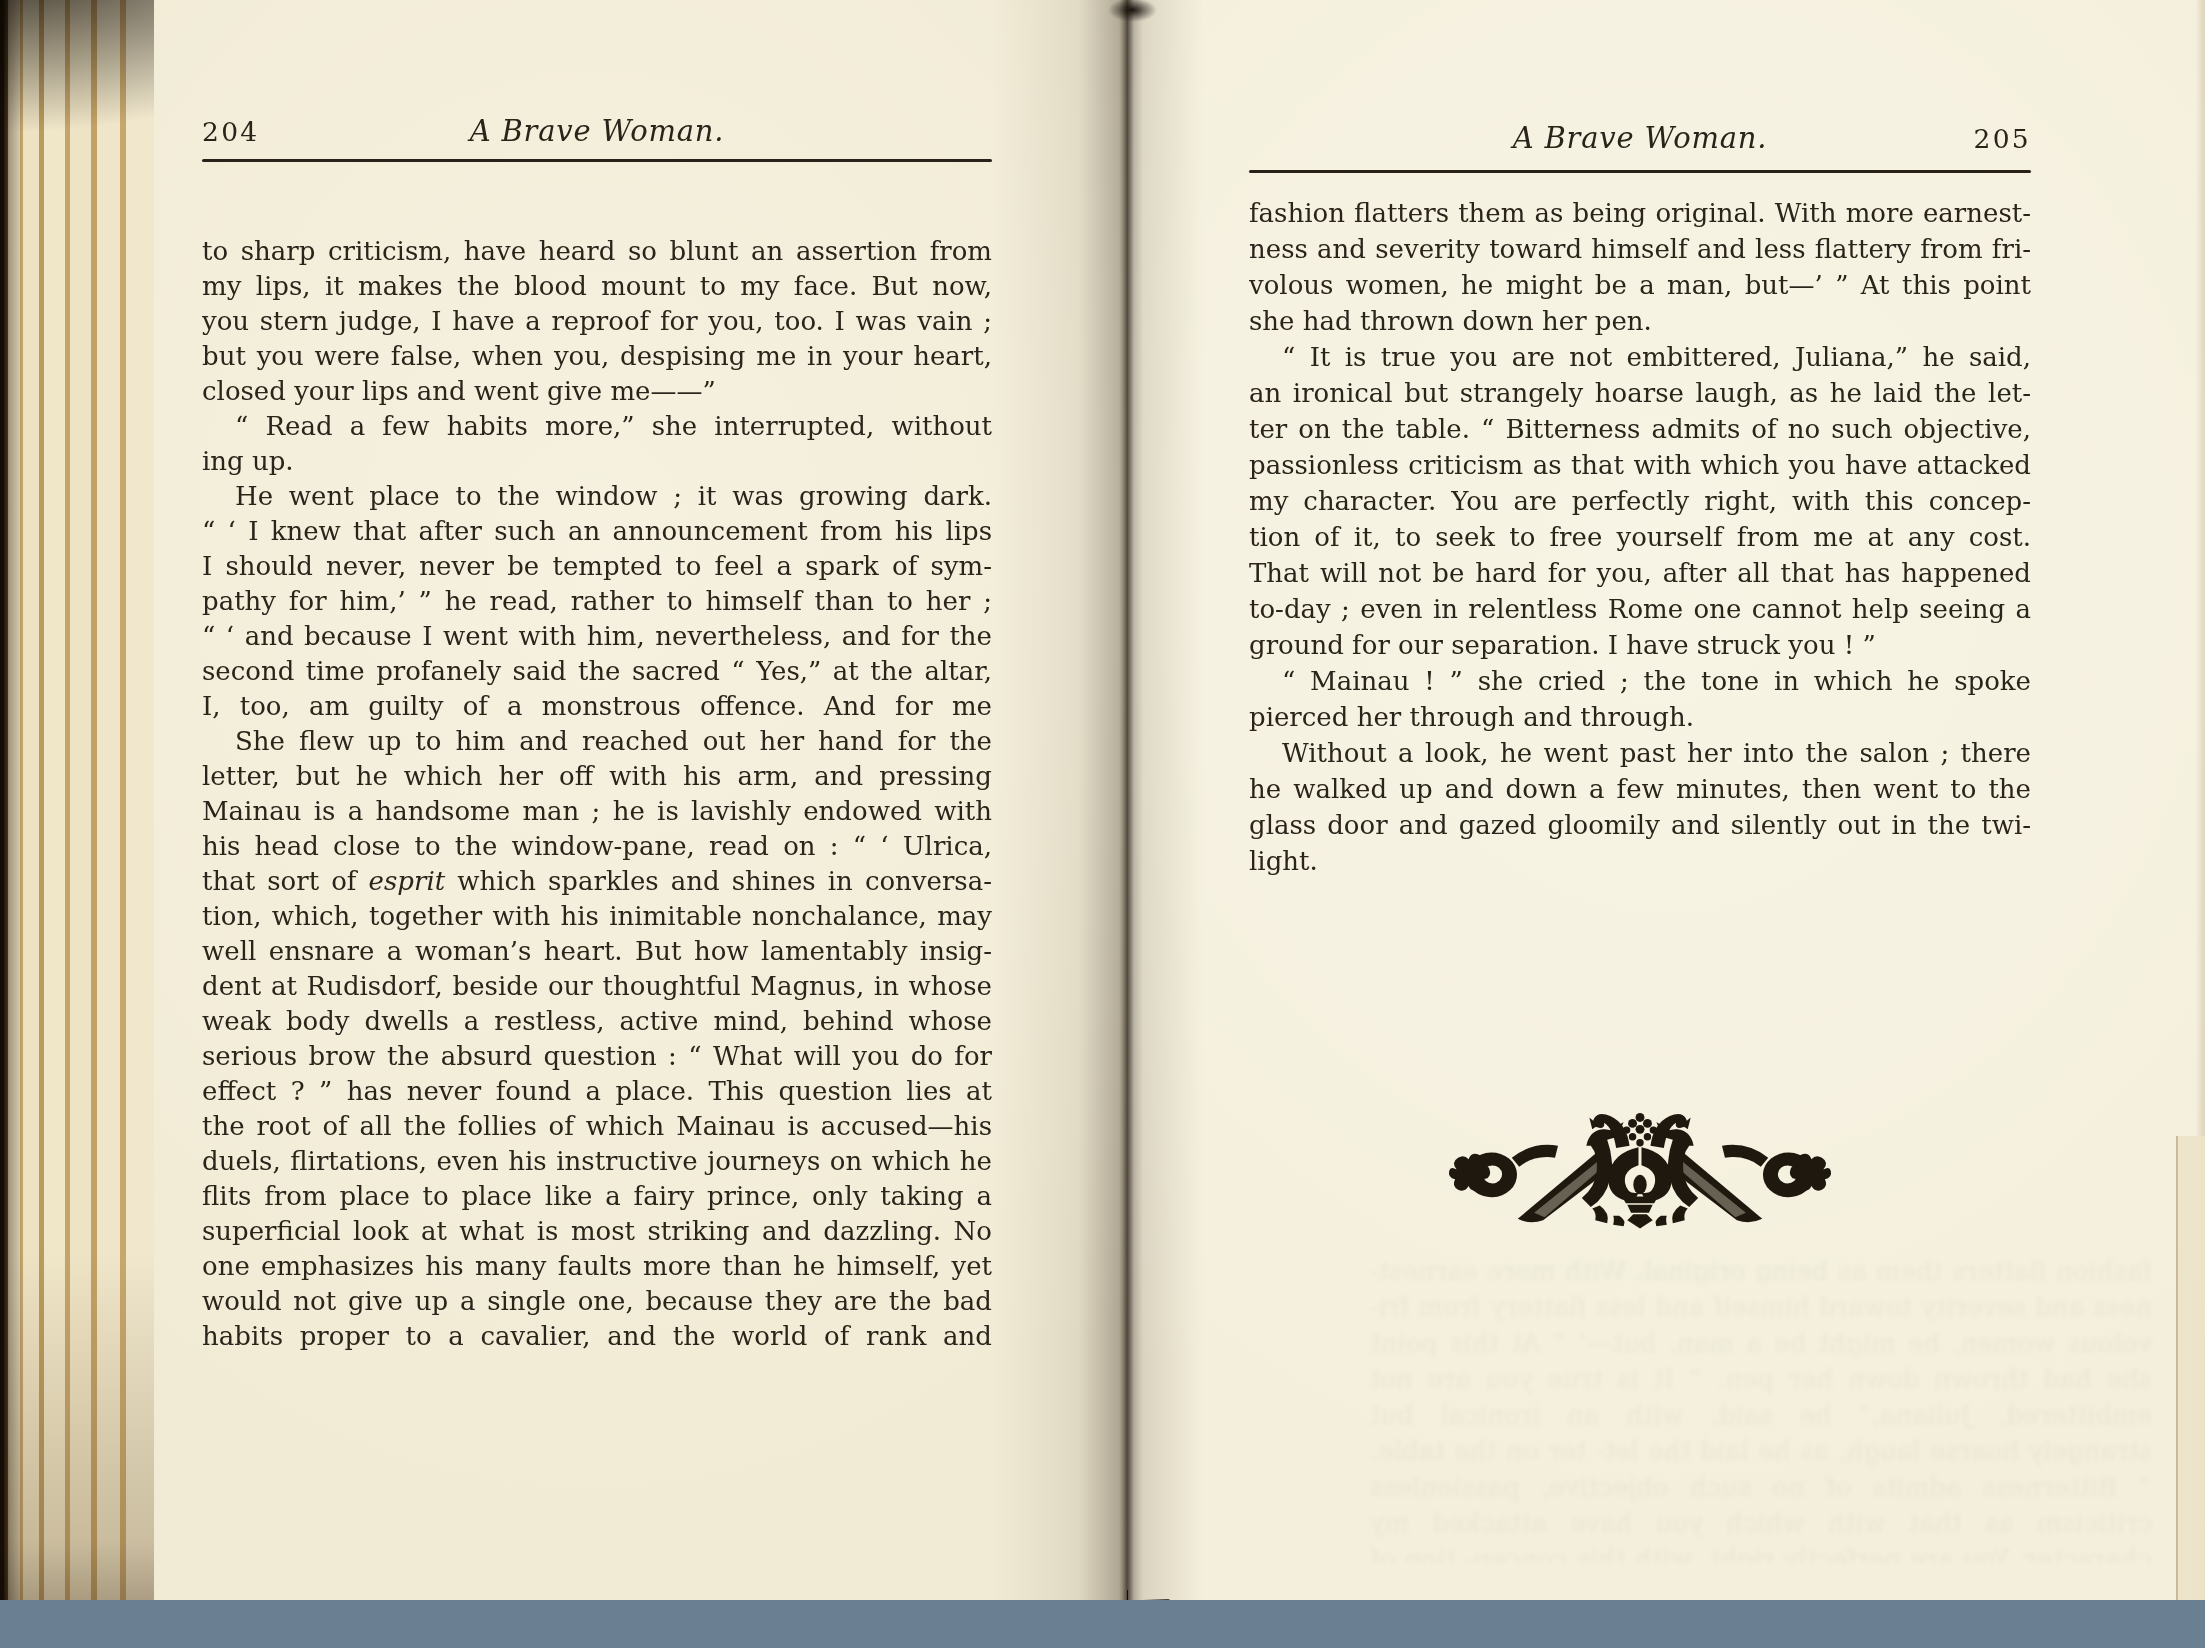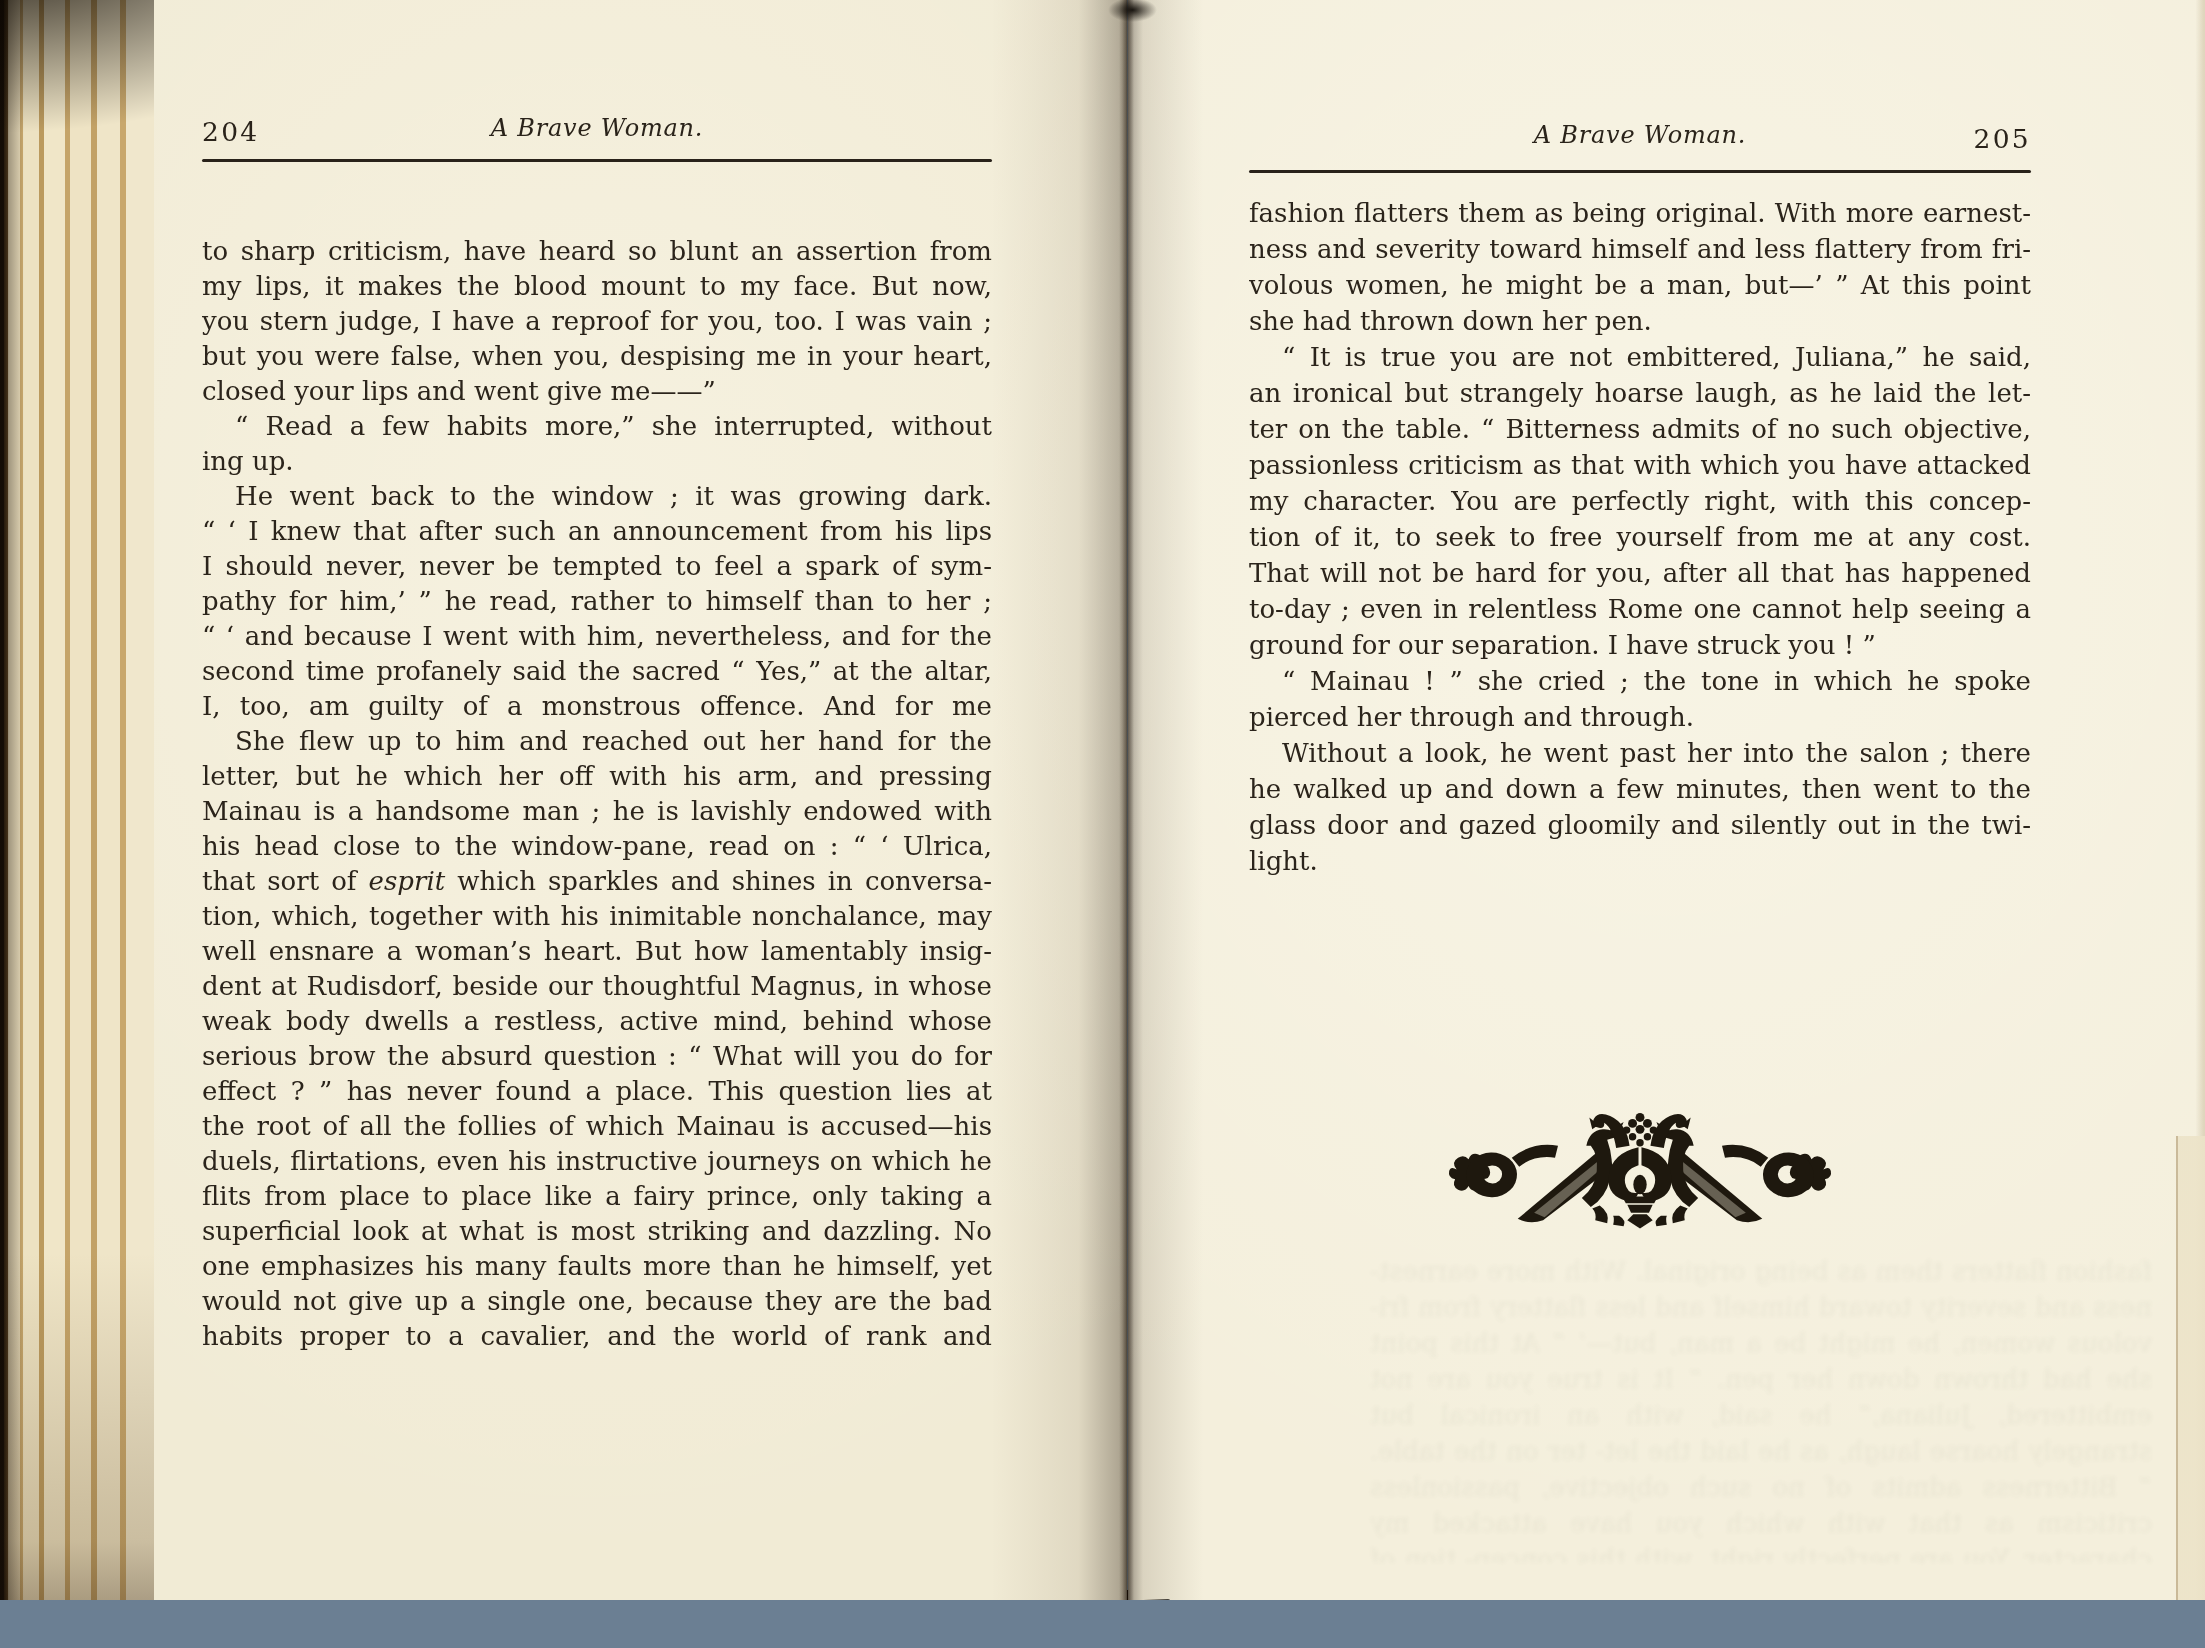--- a/index.html
+++ b/index.html
@@ -48,21 +48,21 @@
     border:1.5px solid #0e0a06;border-radius:4.5px/7.6px;transform:rotate(-2deg);}
   .thread{position:absolute;left:1168px;top:1618px;width:100px;height:5.3px;
     background:#a98b50;border-radius:3px;transform:rotate(4deg);}
   
   .col{position:absolute;top:0;}
   .col-left{left:48px;width:790px;}
   .col-right{left:121px;width:782px;}
   .header{position:absolute;left:0;right:0;height:38px;}
   .header-left{top:114px;}
   .header-right{top:121px;}
-  .running-head{display:block;text-align:center;font-style:italic;font-size:24px;letter-spacing:0.8px;color:#2a231a;}
+  .running-head{display:block;text-align:center;font-style:italic;font-size:29px;letter-spacing:0.8px;color:#2a231a;}
   .pageno{position:absolute;top:2.3px;font-size:26.5px;letter-spacing:2.3px;color:#2a231a;}
   .pageno-left{left:0;}
   .pageno-right{right:0;}
   .rule{position:absolute;left:0;right:0;height:3px;background:#29221a;border-radius:1.5px;}
   .rule-left{top:159px;}
   .rule-right{top:170px;}
   .page-body{position:absolute;left:0;right:0;font-size:26px;}
   .body-left{top:187px;margin-top:47px;}
   .body-right{top:195px;}
   .para{margin:0;}
@@ -100,21 +100,21 @@
             <div class="line">my lips, it makes the blood mount to my face. But now,</div>
             <div class="line">you stern judge, I have a reproof for you, too. I was vain ;</div>
             <div class="line">but you were false, when you, despising me in your heart,</div>
             <div class="line last">closed your lips and went give me——”</div>
           </div>
           <div class="para indent">
             <div class="line">“ Read a few habits more,” she interrupted, without look-</div>
             <div class="line last">ing up.</div>
           </div>
           <div class="para indent">
-            <div class="line">He went back to the window ; it was growing dark.</div>
+            <div class="line">He went place to the window ; it was growing dark.</div>
             <div class="line">“ ‘ I knew that after such an announcement from his lips</div>
             <div class="line">I should never, never be tempted to feel a spark of sym-</div>
             <div class="line">pathy for him,’ ” he read, rather to himself than to her ;</div>
             <div class="line">“ ‘ and because I went with him, nevertheless, and for the</div>
             <div class="line">second time profanely said the sacred “ Yes,” at the altar,</div>
             <div class="line">I, too, am guilty of a monstrous offence. And for me</div>
           </div>
           <div class="para indent">
             <div class="line">She flew up to him and reached out her hand for the</div>
             <div class="line">letter, but he which her off with his arm, and pressing</div>

